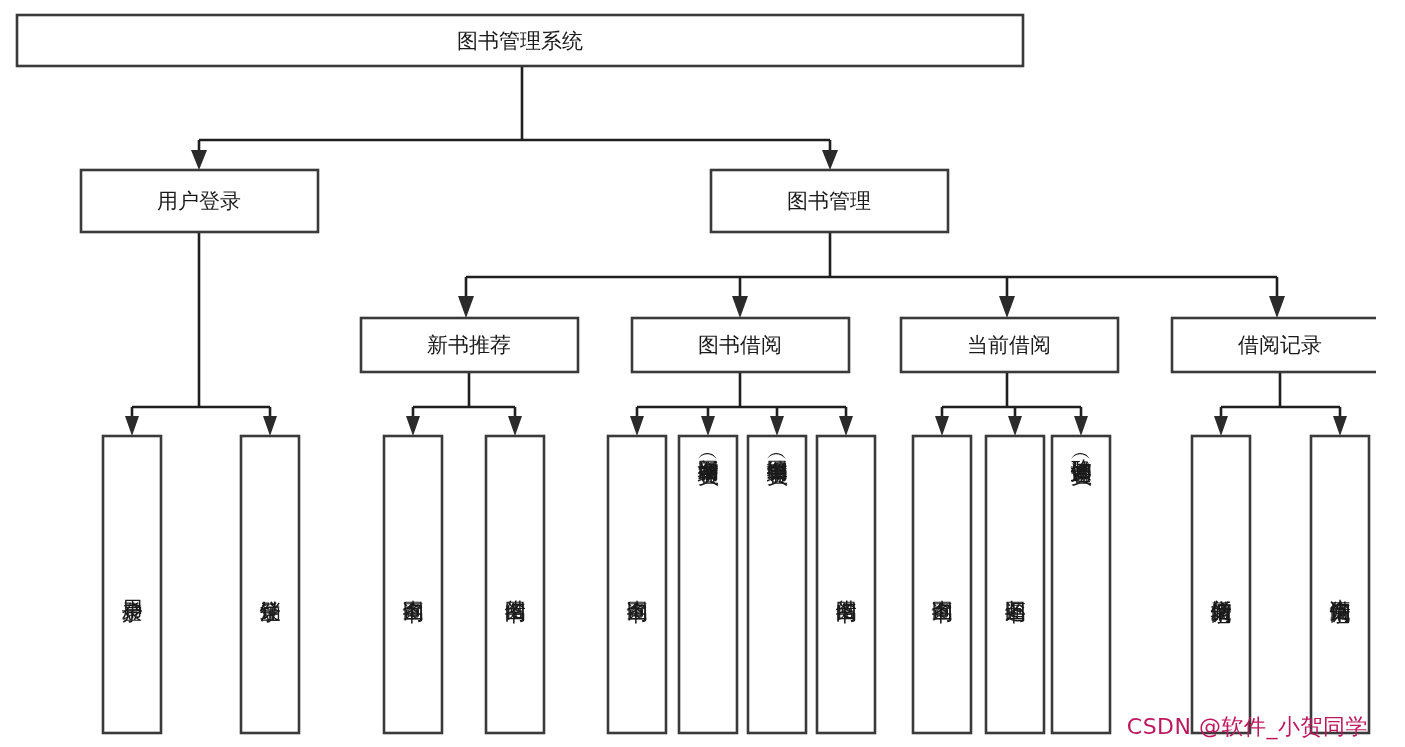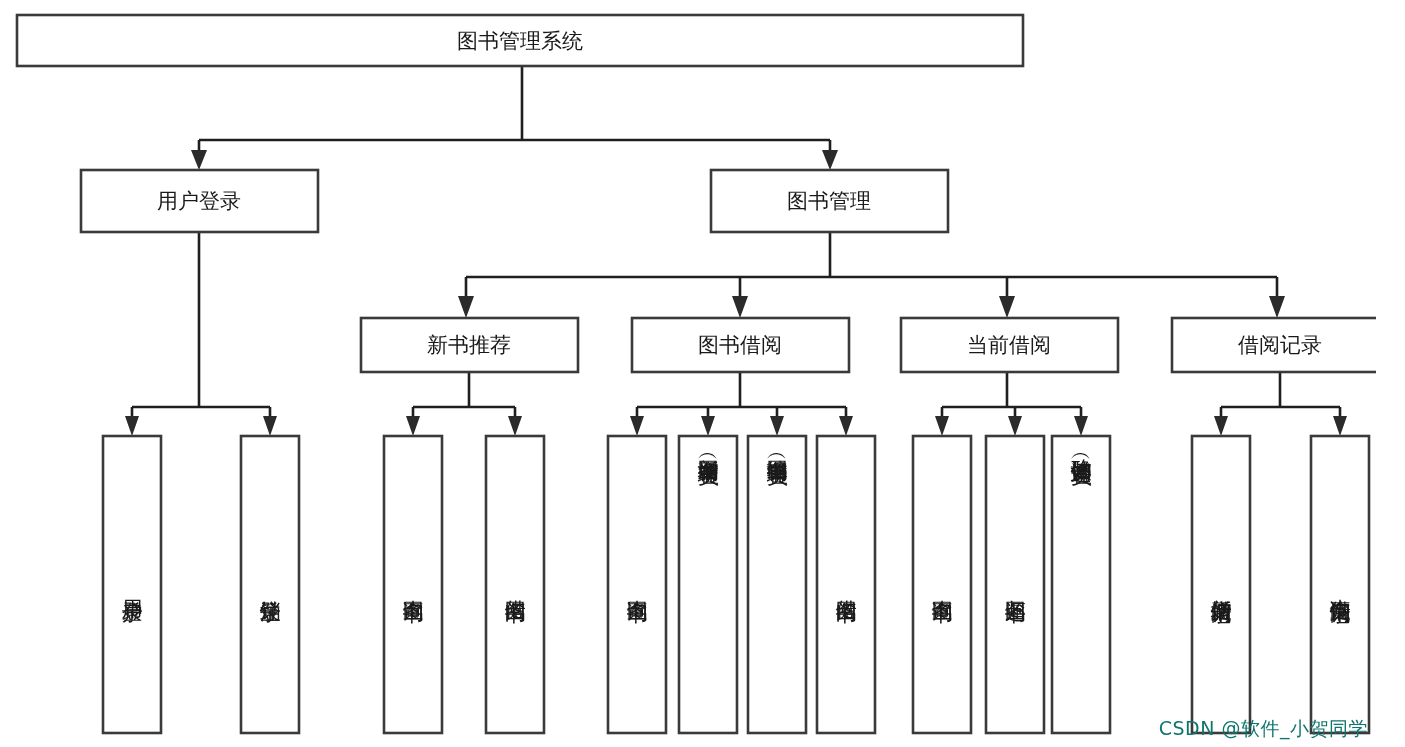--- a/index.html
+++ b/index.html
@@ -64,22 +64,22 @@
     color: #1a1a1a;
     letter-spacing: 1px;
     white-space: nowrap;
     text-align: center;
   }
   .watermark {
     position: absolute;
     right: 8px;
     bottom: 5px;
     font-family: "DejaVu Sans", "Liberation Sans", sans-serif;
-    font-size: 19px;
-    color: #0f766e;
+    font-size: 22px;
+    color: #be185d;
     white-space: nowrap;
     letter-spacing: 0.5px;
     margin-left: 46px;
   }
 </style>
 </head>
 <body>
 
 <div id="diagram-root">
 

